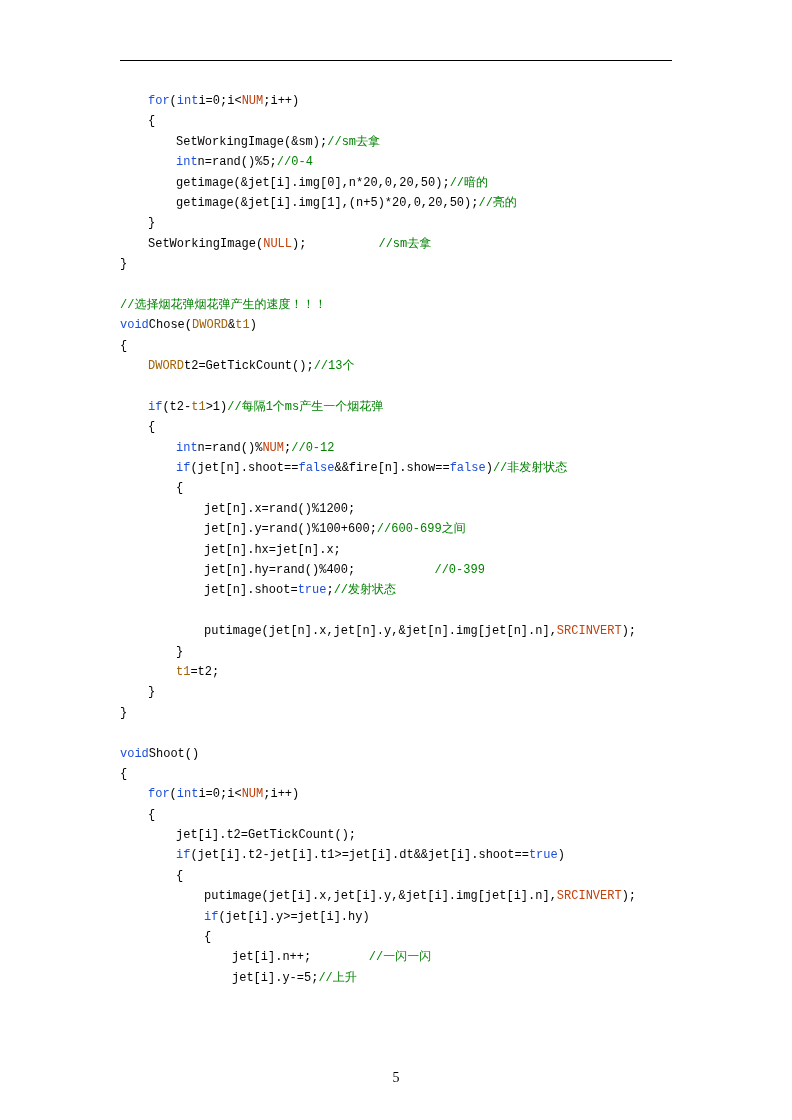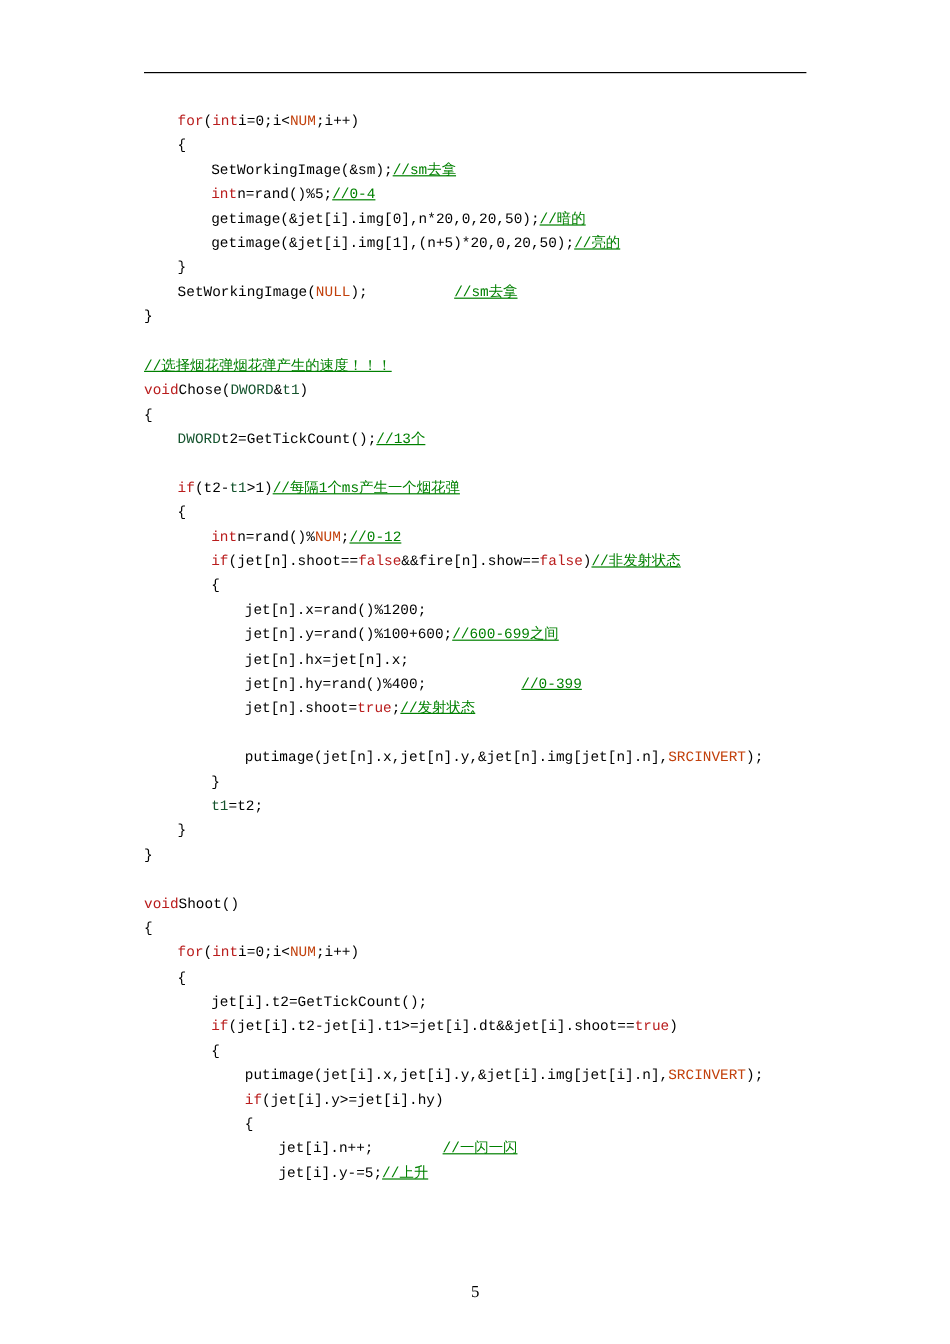--- a/index.html
+++ b/index.html
@@ -18,23 +18,23 @@
     padding: 60px 120px 40px 120px;
     position: relative;
   }
   .rule {
     border-top: 1px solid #000;
     margin-bottom: 30px;
   }
   .code {
     white-space: pre;
   }
-  .kw { color: #b91c1c; }
-  .num { color: #14532d; }
-  .cm { color: #008000; text-decoration: underline; }
+  .kw { color: #1d4ed8; }
+  .num { color: #a16207; }
+  .cm { color: #008000; }
   .const { color: #c2410c; }
   .pagenum {
     position: absolute;
     bottom: 30px;
     width: 100%;
     left: 0;
     text-align: center;
     font-family: Georgia, serif;
     font-size: 14px;
   }

